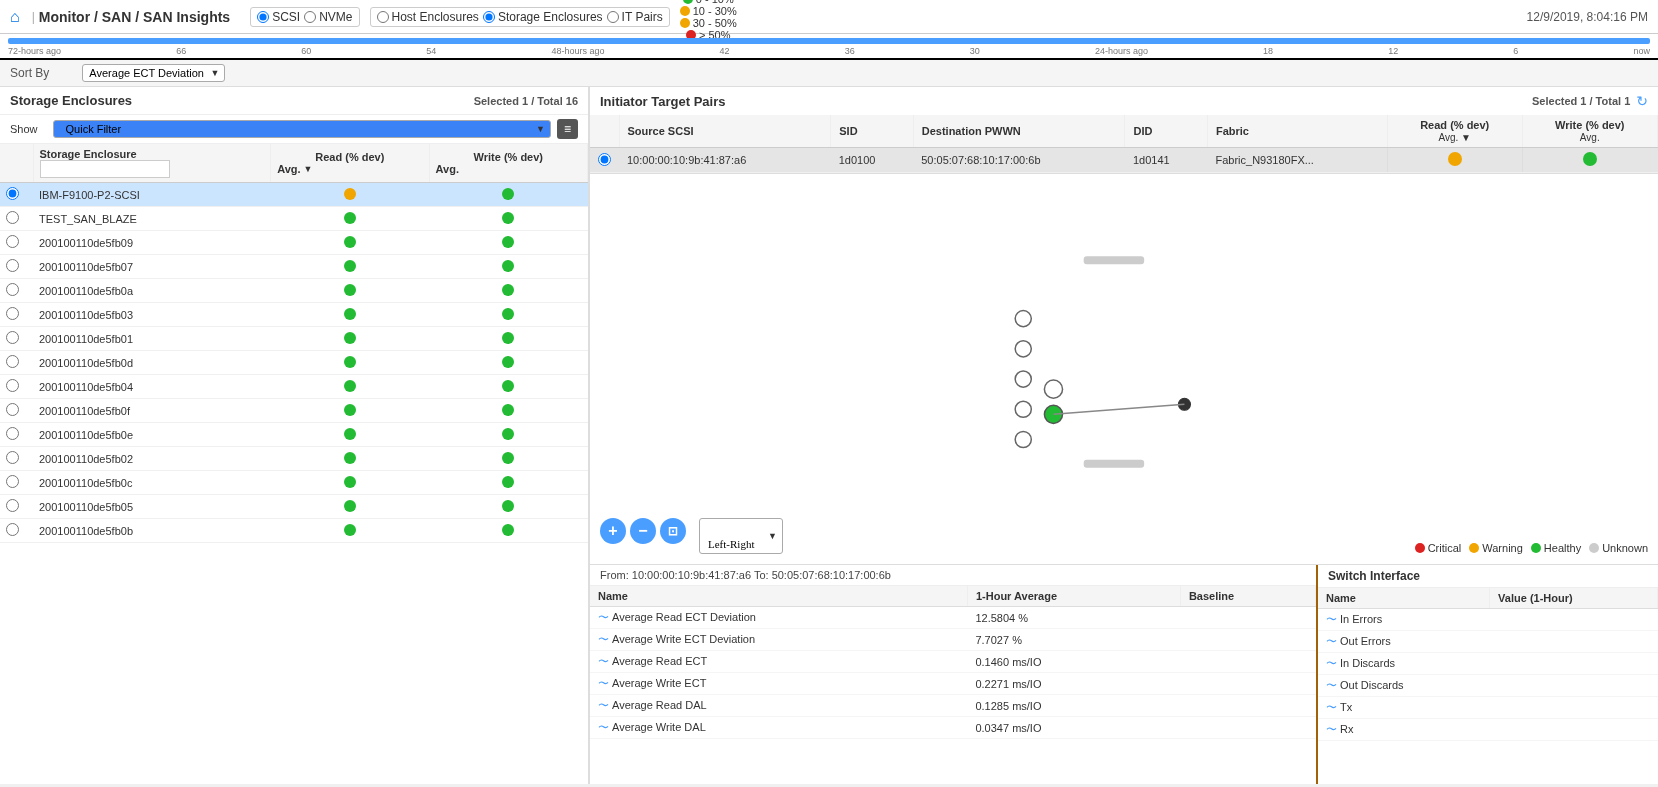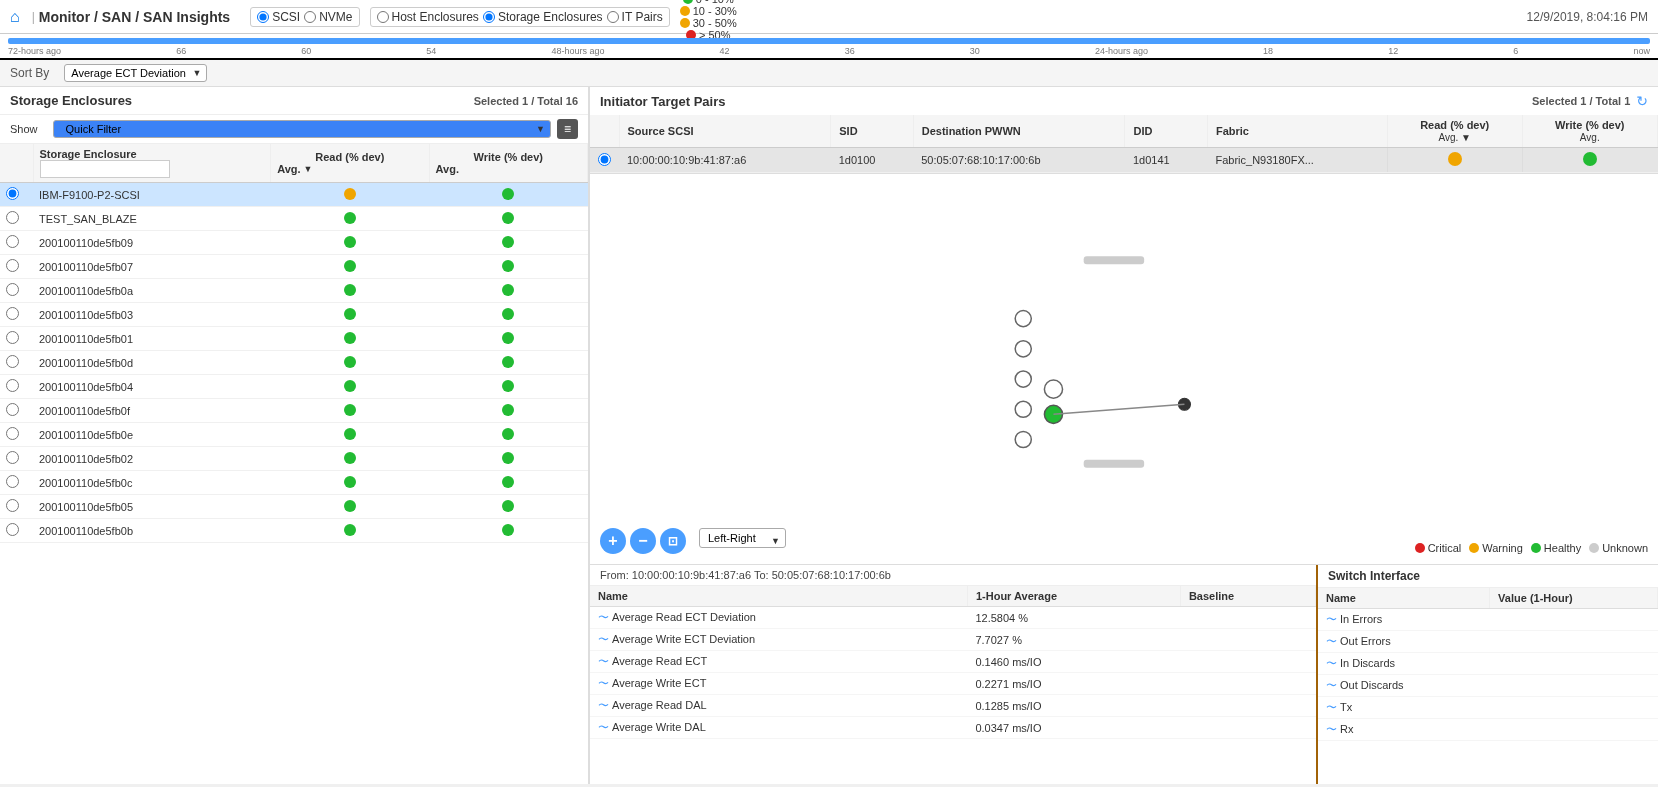--- a/index.html
+++ b/index.html
@@ -17,21 +17,21 @@
     .radio-item input[type=radio] { width: 12px; height: 12px; }
     .legend { display: flex; align-items: center; gap: 0; margin-left: 10px; font-size: 11px; flex-direction: column; }
     .legend-item { display: flex; align-items: center; gap: 3px; }
     .dot { width: 10px; height: 10px; border-radius: 50%; display: inline-block; }
     .header-time { margin-left: auto; font-size: 12px; color: #555; }
 
     
     .timeline-bar { background: #fff; border-bottom: 2px solid #000000; padding: 2px 0; }
 
     
-    .sort-bar { display: flex; align-items: center; gap: 6px; padding: 4px 10px; background: #f5f5f5; border-bottom: 1px solid #ddd; }
+    .sort-bar { display: flex; align-items: center; gap: 24px; padding: 4px 10px; background: #f5f5f5; border-bottom: 1px solid #ddd; }
     .sort-label { font-size: 12px; color: #555; }
 
     
     .main { display: flex; height: calc(787px - 34px - 28px - 28px); }
 
     
     .left-panel { width: 590px; background: #fff; border-right: 2px solid #ddd; display: flex; flex-direction: column; }
     .panel-header { padding: 6px 10px; font-weight: bold; font-size: 13px; display: flex; justify-content: space-between; align-items: center; border-bottom: 1px solid #eee; }
     .panel-header-right { font-size: 11px; color: #555; }
     .filter-bar { display: flex; align-items: center; gap: 6px; padding: 4px 10px; border-bottom: 1px solid #eee; }
@@ -486,21 +486,21 @@
         <line x1="460" y1="165" x2="590" y2="155" stroke="#888" stroke-width="1.5"></line>
 
         <rect x="490" y="210" width="60" height="8" rx="3" fill="#ccc"></rect>
       </svg>
 
       <div class="viz-controls">
         <button class="viz-btn">+</button>
         <button class="viz-btn">−</button>
         <button class="viz-btn" style="background:#4a9eff; font-size:12px;">⊡</button>
         <div class="filter-wrapper">
-          <select style="border:1px solid #aaa; border-radius:3px; padding:3px 20px 3px 8px; font-size:11px; background:#fff; appearance:none;">
+          <select style="border:1px solid #aaa; border-radius:3px; padding:19px 20px 3px 8px; font-size:11px; background:#fff; appearance:none;font-family:Liberation Serif, serif;">
             <option>Left-Right</option>
             <option>Top-Bottom</option>
           </select>
           <span style="position:absolute; right:6px; top:50%; transform:translateY(-50%); font-size:9px; pointer-events:none;">▼</span>
         </div>
       </div>
 
       <div class="viz-legend">
         <div class="viz-legend-item">
           <span class="dot" style="background:#dd2222;"></span>

